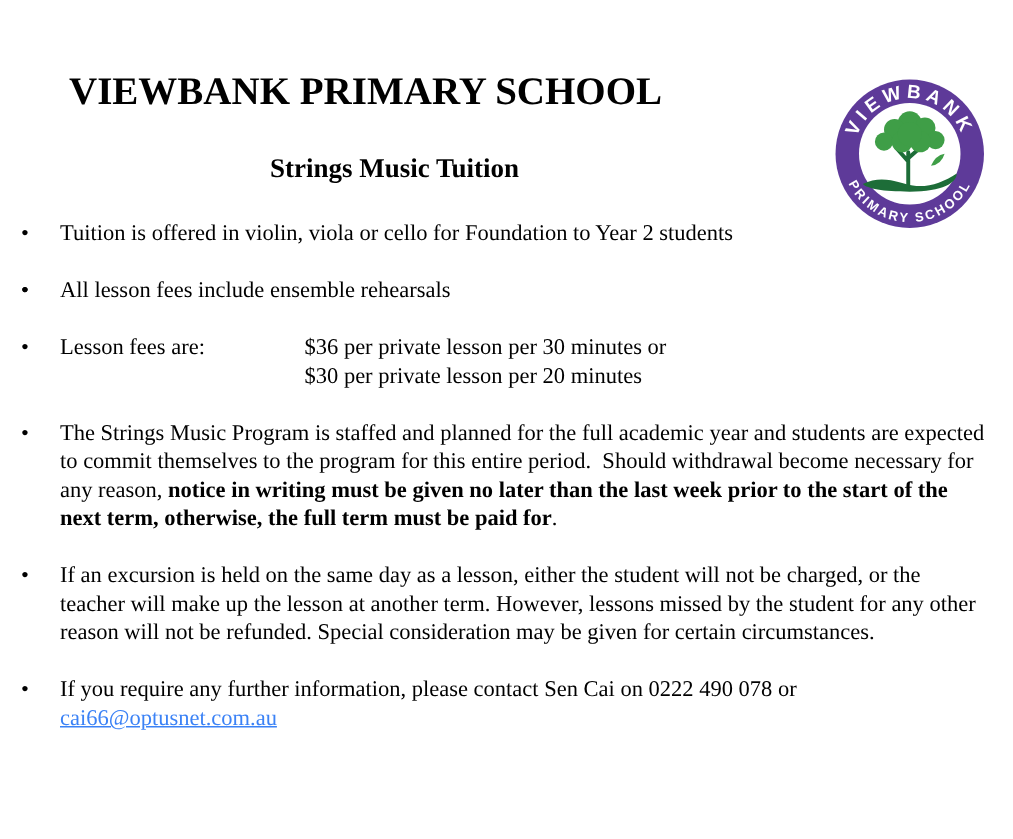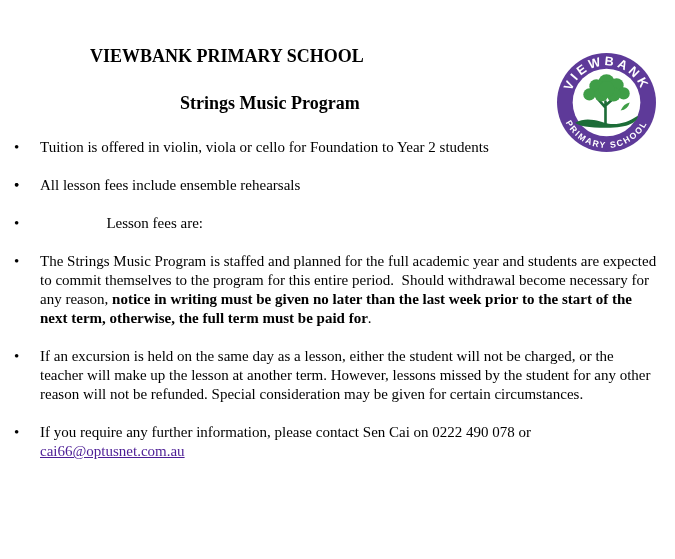--- a/index.html
+++ b/index.html
@@ -12,22 +12,22 @@
     position:relative;
   }
   .page { position:relative; width:675px; height:559px; }
 
   .logo {
     position:absolute; top:6px; left:556px;
     width:101px; height:101px;
   }
 
   .title {
-    margin:46px 0 0 90px;
-    font-size:18px; font-weight:bold; line-height:1.15;
+    margin:46px 0 0 46px;
+    font-size:26px; font-weight:bold; line-height:1.15;
   }
   .subtitle {
     margin:26px 0 0 180px;
     font-size:18px; font-weight:bold; line-height:1.2;
   }
 
   ul.doc-list {
     list-style:none;
     margin:24px 0 0 0;
     padding:0 0 0 12px;
@@ -39,25 +39,25 @@
     margin-bottom:19px;
     font-size:15px;
     line-height:19px;
     max-width:620px;
   }
   .bullet-marker {
     position:absolute; left:2px; top:0;
     font-size:15px; line-height:19px;
   }
   .fees-row { display:flex; }
-  .fees-label { width:163px; flex:none;text-align:right; }
+  .fees-label { width:163px; flex:none; }
   .fees-lines { flex:none; }
 
   a.email-link {
-    color:#4c1d95;
+    color:#3b82f6;
     text-decoration:underline;
     cursor:pointer;
   }
   .rich b { font-weight:bold; }
 
   .logo text {
     font-family:"Liberation Sans", sans-serif;
     font-weight:700;
     fill:#ffffff;
   }
@@ -95,34 +95,38 @@
       <text font-size="12.5" letter-spacing="3">
         <textPath href="#arcTop" startOffset="50%" text-anchor="middle">VIEWBANK</textPath>
       </text>
       <text font-size="8.6" letter-spacing="1.6">
         <textPath href="#arcBot" startOffset="50%" text-anchor="middle">PRIMARY SCHOOL</textPath>
       </text>
     </svg>
   </div>
 
   <h1 class="title">VIEWBANK PRIMARY SCHOOL</h1>
-  <h2 class="subtitle">Strings Music Program</h2>
+  <h2 class="subtitle">Strings Music Tuition</h2>
 
   <ul class="doc-list">
 
     <li><span class="bullet-marker">•</span><span>Tuition is offered in violin, viola or cello for Foundation to Year 2 students</span></li>
 
     <li><span class="bullet-marker">•</span></li>
 
     <li><span class="bullet-marker">•</span><span>All lesson fees include ensemble rehearsals</span></li>
 
     <li>
         <span class="bullet-marker">•</span>
       <div class="fees-row">
         <span class="fees-label">Lesson fees are:</span>
+        <span class="fees-lines">
+          <div>$36 per private lesson per 30 minutes or</div>
+          <div>$30 per private lesson per 20 minutes</div>
+        </span>
       </div>
     </li>
 
     <li class="rich"><span class="bullet-marker">•</span><span>The Strings Music Program is staffed and planned for the full academic year and students are expected to commit themselves to the program for this entire period.&nbsp; Should withdrawal become necessary for any reason, </span><b>notice in writing must be given no later than the last week prior to the start of the next term, otherwise, the full term must be paid for</b><span>.</span></li>
 
     <li><span class="bullet-marker">•</span><span>If an excursion is held on the same day as a lesson, either the student will not be charged, or the teacher will make up the lesson at another term. However, lessons missed by the student for any other reason will not be refunded. Special consideration may be given for certain circumstances.</span></li>
 
     <li><span class="bullet-marker">•</span><span>If you require any further information, please contact Sen Cai on 0222 490 078 or </span><a class="email-link" href="#">cai66@optusnet.com.au</a></li>
 
   </ul>

